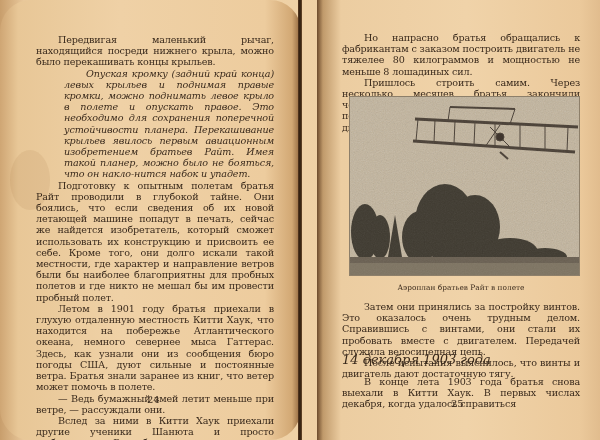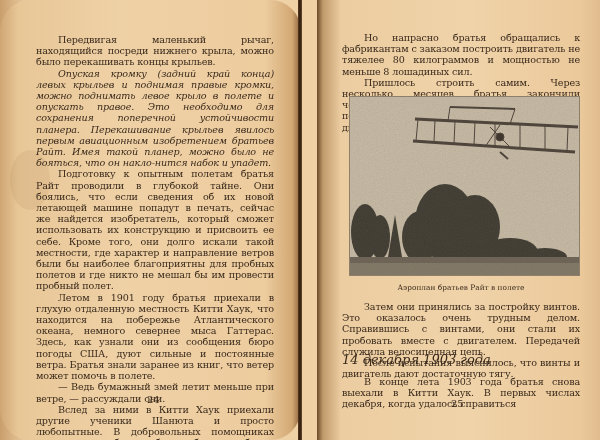--- a/index.html
+++ b/index.html
@@ -8,21 +8,21 @@
     background:linear-gradient(90deg,#c89e6c 0%,#e9c89b 4%,#f0d3a8 30%,#eccda0 85%,#d7b07d 97%,#6a4628 99.5%,#3a2412 100%);}
   .page{position:absolute;top:0;height:440px;box-sizing:border-box;overflow:hidden;
     font-family:"DejaVu Serif",serif;color:#3a2a1c;}
   .page-left{left:0;width:301px;
     background:linear-gradient(90deg,#cfa674 0%,#e8c797 6%,#efd1a6 40%,#edcc9e 88%,#d2a874 97%,#8a6038 100%);border-radius:31px;}
   .page-right{left:301px;width:299px;
     background:linear-gradient(90deg,#6c4a2b 0%,#c09a6b 2%,#eccda1 8%,#f0d3a9 50%,#ebc99b 88%,#d9b283 100%);margin-left:16px;}
   .spine{position:absolute;left:298px;top:0;width:4px;height:440px;background:linear-gradient(90deg,#5a3a20,#2a1a0c,#6a4a2a);}
   .text{position:absolute;font-size:9.6px;line-height:11.2px;text-align:justify;letter-spacing:-0.15px;}
   .text p{margin:0;text-indent:22px;}
-  .text .it{font-style:italic;}
+  .text .it{font-style:italic;margin-left:28px;}
   .left-text{left:36px;top:34px;width:238px;}
   .right-text-top{left:25px;top:32px;width:238px;}
   .right-text-mid{left:25px;top:301px;width:238px;}
   .right-text-bot{left:25px;top:376px;width:238px;}
   .heading{position:absolute;left:25px;top:352px;width:238px;text-align:left;
     font-style:italic;font-size:13px;color:#3a2a1c;}
   .pagenum{position:absolute;font-size:10px;color:#3a2a1c;}
   .pn-left{left:147px;top:394px;text-align:right;}
   .pn-right{left:134px;top:398px;}
   .photo{position:absolute;left:32px;top:96px;width:229px;height:178px;

